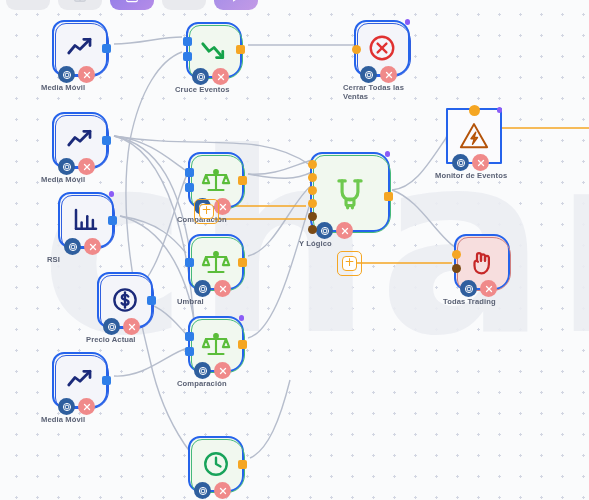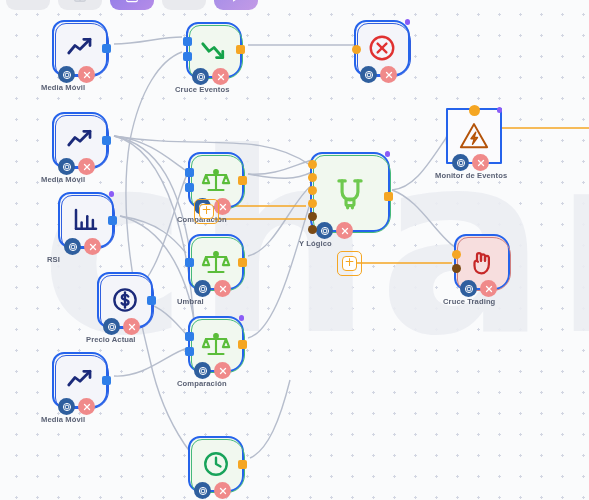--- a/index.html
+++ b/index.html
@@ -291,20 +291,21 @@
               </svg>
             </span>
             <span class="badge del">
               <svg viewBox="0 0 24 24" fill="none" stroke="#ffffff" stroke-width="3" stroke-linecap="round">
                 <line x1="6" y1="6" x2="18" y2="18"></line>
                 <line x1="18" y1="6" x2="6" y2="18"></line>
               </svg>
             </span>
           </div>
         </div>
+        <div class="node-label" style="width: 78px;">Cerrar Todas las Ventas</div>
       </div>
       <div class="node plain" style="left: 52px; top: 112px; width: 56px;">
         <div class="node-body" style="width: 56px; height: 56px;">
           <div class="node-ico"><svg viewBox="0 0 24 24" fill="none" stroke="#1b2a7a" stroke-width="2.2" stroke-linecap="round" stroke-linejoin="round">
               <polyline points="3,16 8,10 12,13 20,5"></polyline>
               <polyline points="15,5 20,5 20,10"></polyline>
             </svg></div>
           <span class="port out-blue" style="top: 22px;"></span>
           <div class="badges">
             <span class="badge cfg">
@@ -487,21 +488,21 @@
               </svg>
             </span>
             <span class="badge del">
               <svg viewBox="0 0 24 24" fill="none" stroke="#ffffff" stroke-width="3" stroke-linecap="round">
                 <line x1="6" y1="6" x2="18" y2="18"></line>
                 <line x1="18" y1="6" x2="6" y2="18"></line>
               </svg>
             </span>
           </div>
         </div>
-        <div class="node-label" style="width: 78px;">Cruce Trading</div>
+        <div class="node-label" style="width: 78px;">Todas Trading</div>
       </div>
       <div class="node plain" style="left: 58px; top: 272px; width: 56px; padding-left: 39px;">
         <div class="node-body" style="width: 56px; height: 56px;">
           <div class="node-ico"><svg viewBox="0 0 24 24" fill="none" stroke="#1b2a7a" stroke-width="1.9" stroke-linecap="round">
               <circle cx="12" cy="12" r="8.5"></circle>
               <path d="M14.6 9.2c-.5-.9-1.5-1.3-2.6-1.3-1.4 0-2.5.8-2.5 1.9 0 2.6 5.3 1.2 5.3 4 0 1.2-1.2 2.1-2.7 2.1-1.2 0-2.3-.5-2.8-1.4"></path>
               <line x1="12" y1="6" x2="12" y2="18"></line>
             </svg></div>
           <span class="port out-blue" style="top: 22px;"></span>
           <div class="badges">

